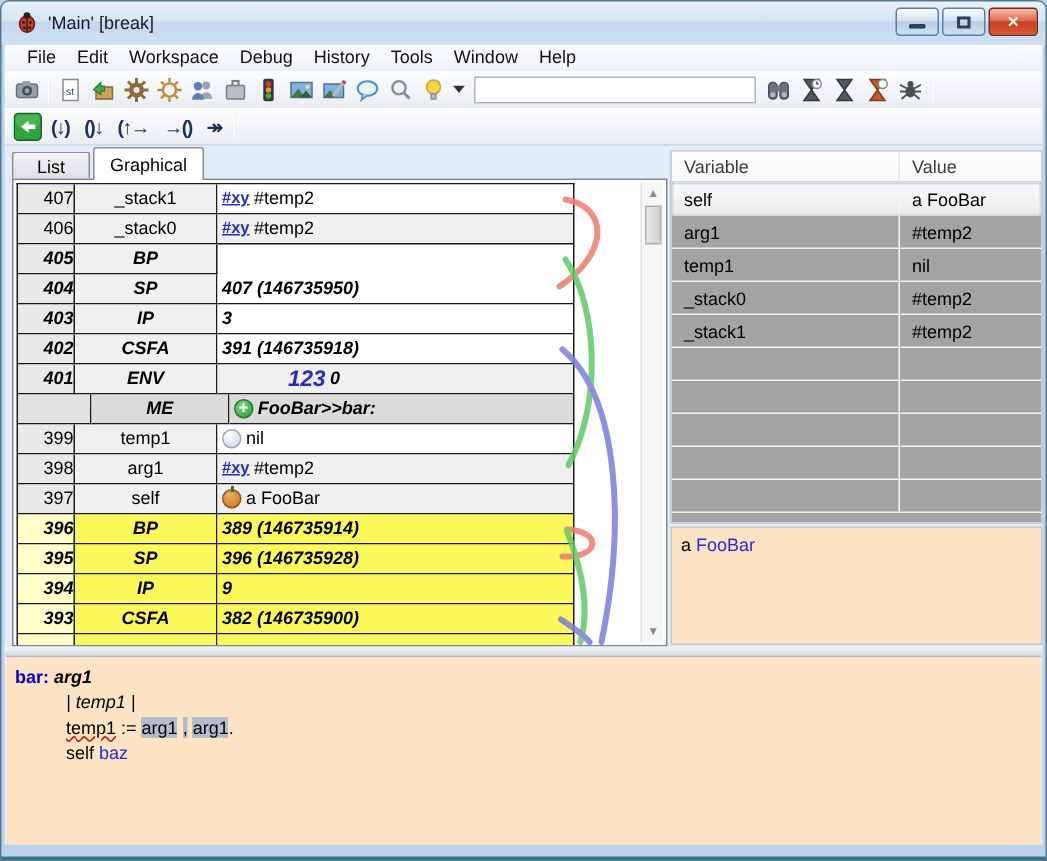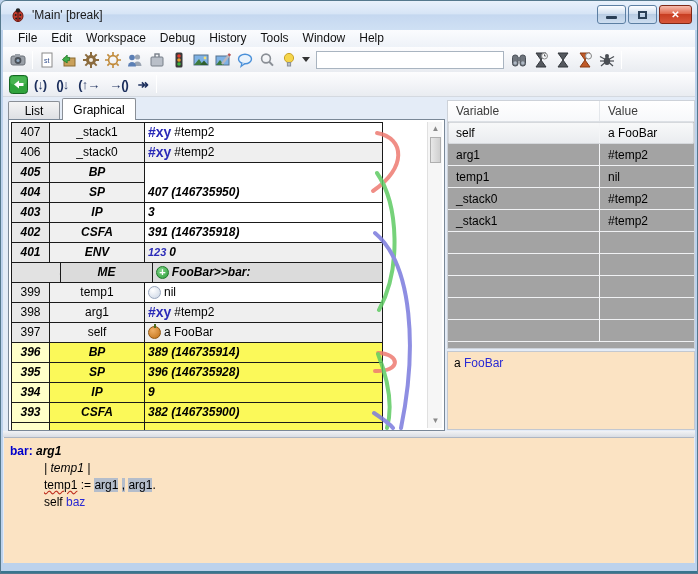--- a/index.html
+++ b/index.html
@@ -52,33 +52,33 @@
     display:flex; align-items:center; justify-content:center; font-size:12px; }
   .tab-list { left:5px; top:4px; width:52px; height:19px; background:linear-gradient(#F4F4F4,#DDDFE3); }
   .tab-graphical { left:59px; top:1px; width:74px; height:22px; background:#FFFFFF; z-index:2; }
 
   
   .graph-panel { position:absolute; left:5px; top:22px; width:437px; height:312px;
     border:1px solid #7A8897; background:#fff; overflow:hidden; }
   .stack-table { position:absolute; left:2px; top:2px; width:372px; border:1px solid #1A1A1A; border-bottom:none; background:#fff; }
   .srow { display:flex; height:20px; }
   .srow > div { border-right:1px solid #1A1A1A; border-bottom:1px solid #1A1A1A; height:20px; line-height:19px; overflow:hidden; }
-  .c-num { width:38px; text-align:center; background:#E9E9E9; }
+  .c-num { width:38px; text-align:right; background:#E9E9E9; }
   .c-name { width:95px; text-align:center; background:#F0F0F0; }
   .c-val { width:237px; border-right:none !important; padding-left:3px; background:#fff; display:flex; align-items:center; gap:3px; }
   .r-reg { font-weight:bold; font-style:italic; }
   .val-gray .c-val { background:#EFEFEF; }
   .r-me .c-name, .r-me .c-val { background:#DBDBDB; }
   .r-me .c-num { background:#E2E2E2;padding-left:48px; }
   .r-yellow .c-num { background:#FFFFC9; }
   .r-yellow .c-name, .r-yellow .c-val { background:#FBF959; }
   .r-partial { height:7px; }
   .r-partial > div { height:7px; border-bottom:none; }
-  .sym-prefix { color:#2B2BB8; font-weight:bold; font-style:normal; font-size:14px; }
-  .int-prefix { color:#2B2BB8; font-weight:bold; font-style:italic; font-size:11px; }
+  .sym-prefix { color:#2B2BB8; font-weight:bold; font-style:normal; font-size:11px;text-decoration:underline; }
+  .int-prefix { color:#2B2BB8; font-weight:bold; font-style:italic; font-size:15px;margin-left:44px; }
   .dot-icon { width:13px; height:13px; border-radius:50%; flex:0 0 auto; }
   .method-icon { background:radial-gradient(circle at 35% 30%, #7FD487, #2E9E3A); border:1px solid #1F7A2A;
     color:#fff; font-size:11px; font-weight:bold; line-height:11px; text-align:center; font-style:normal; }
   .nil-icon { background:radial-gradient(circle at 35% 30%, #FFFFFF, #C9D4E4); border:1px solid #98A6BC; }
   .object-icon { background:radial-gradient(circle at 35% 30%, #F0B065, #C06F14); border:1px solid #8E5410; position:relative; }
   .object-icon:after { content:""; position:absolute; left:5px; top:-3px; width:2px; height:4px; background:#4E6B1E; }
 
   
   .arcs { position:absolute; left:0; top:0; pointer-events:none; }
 

